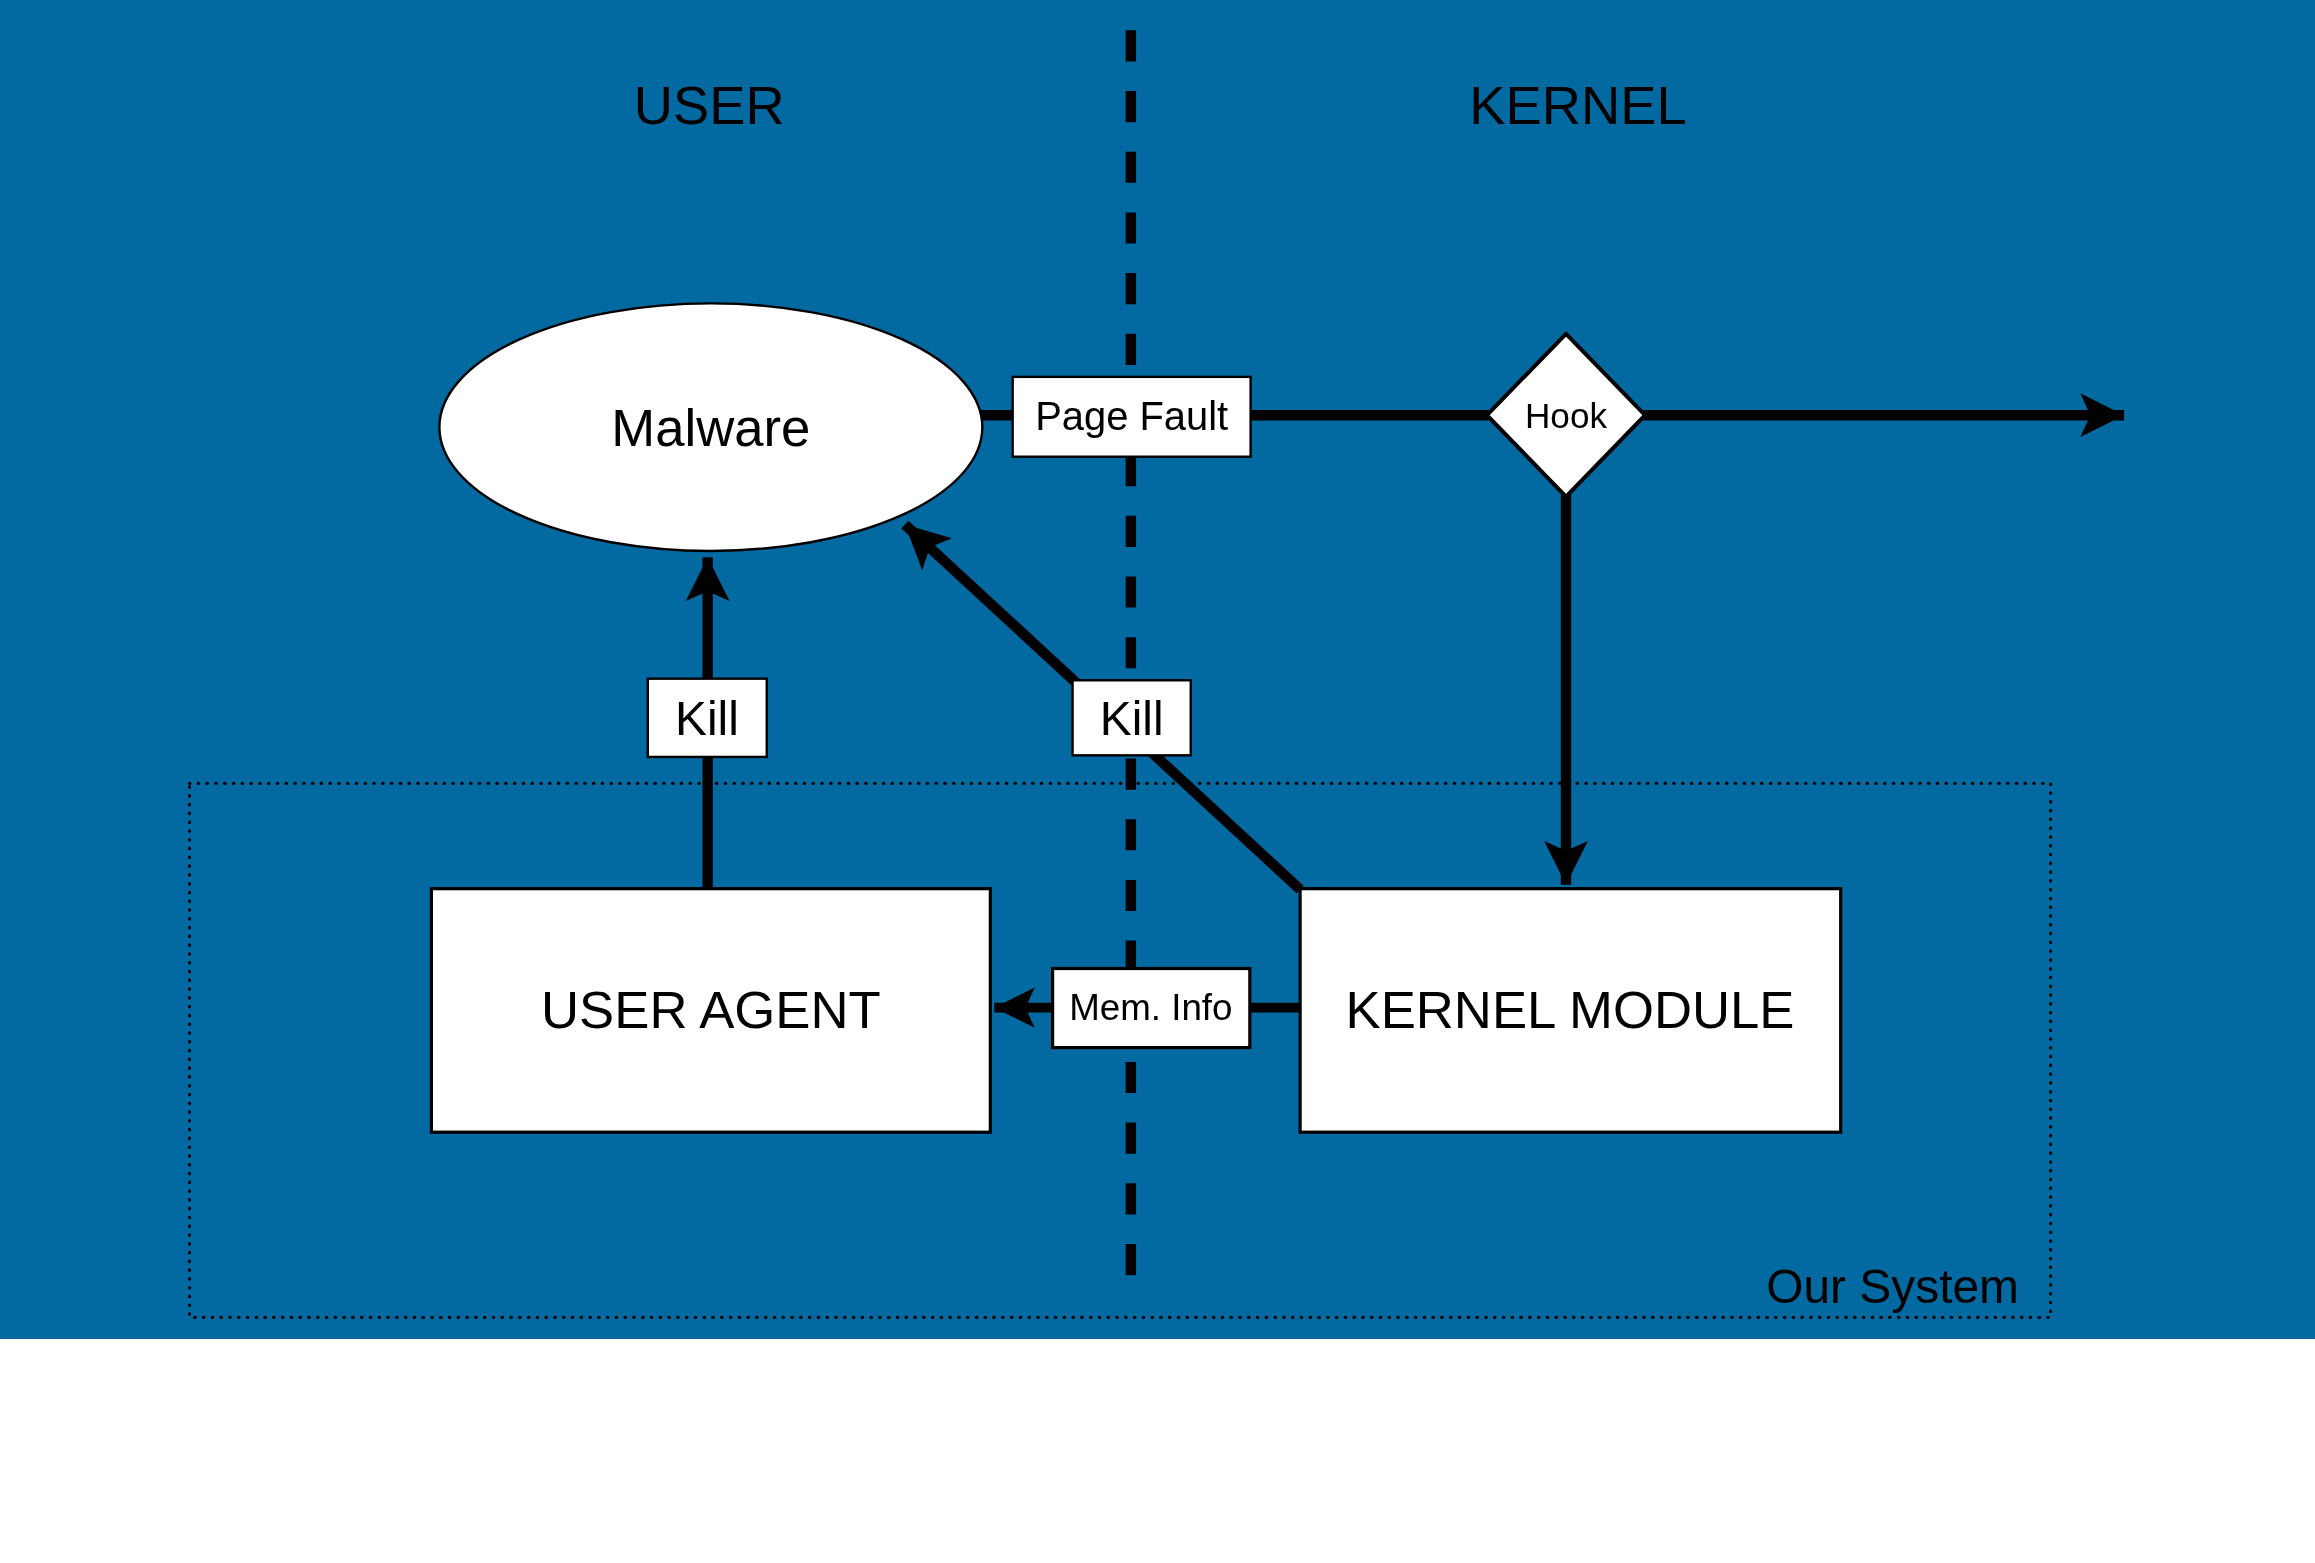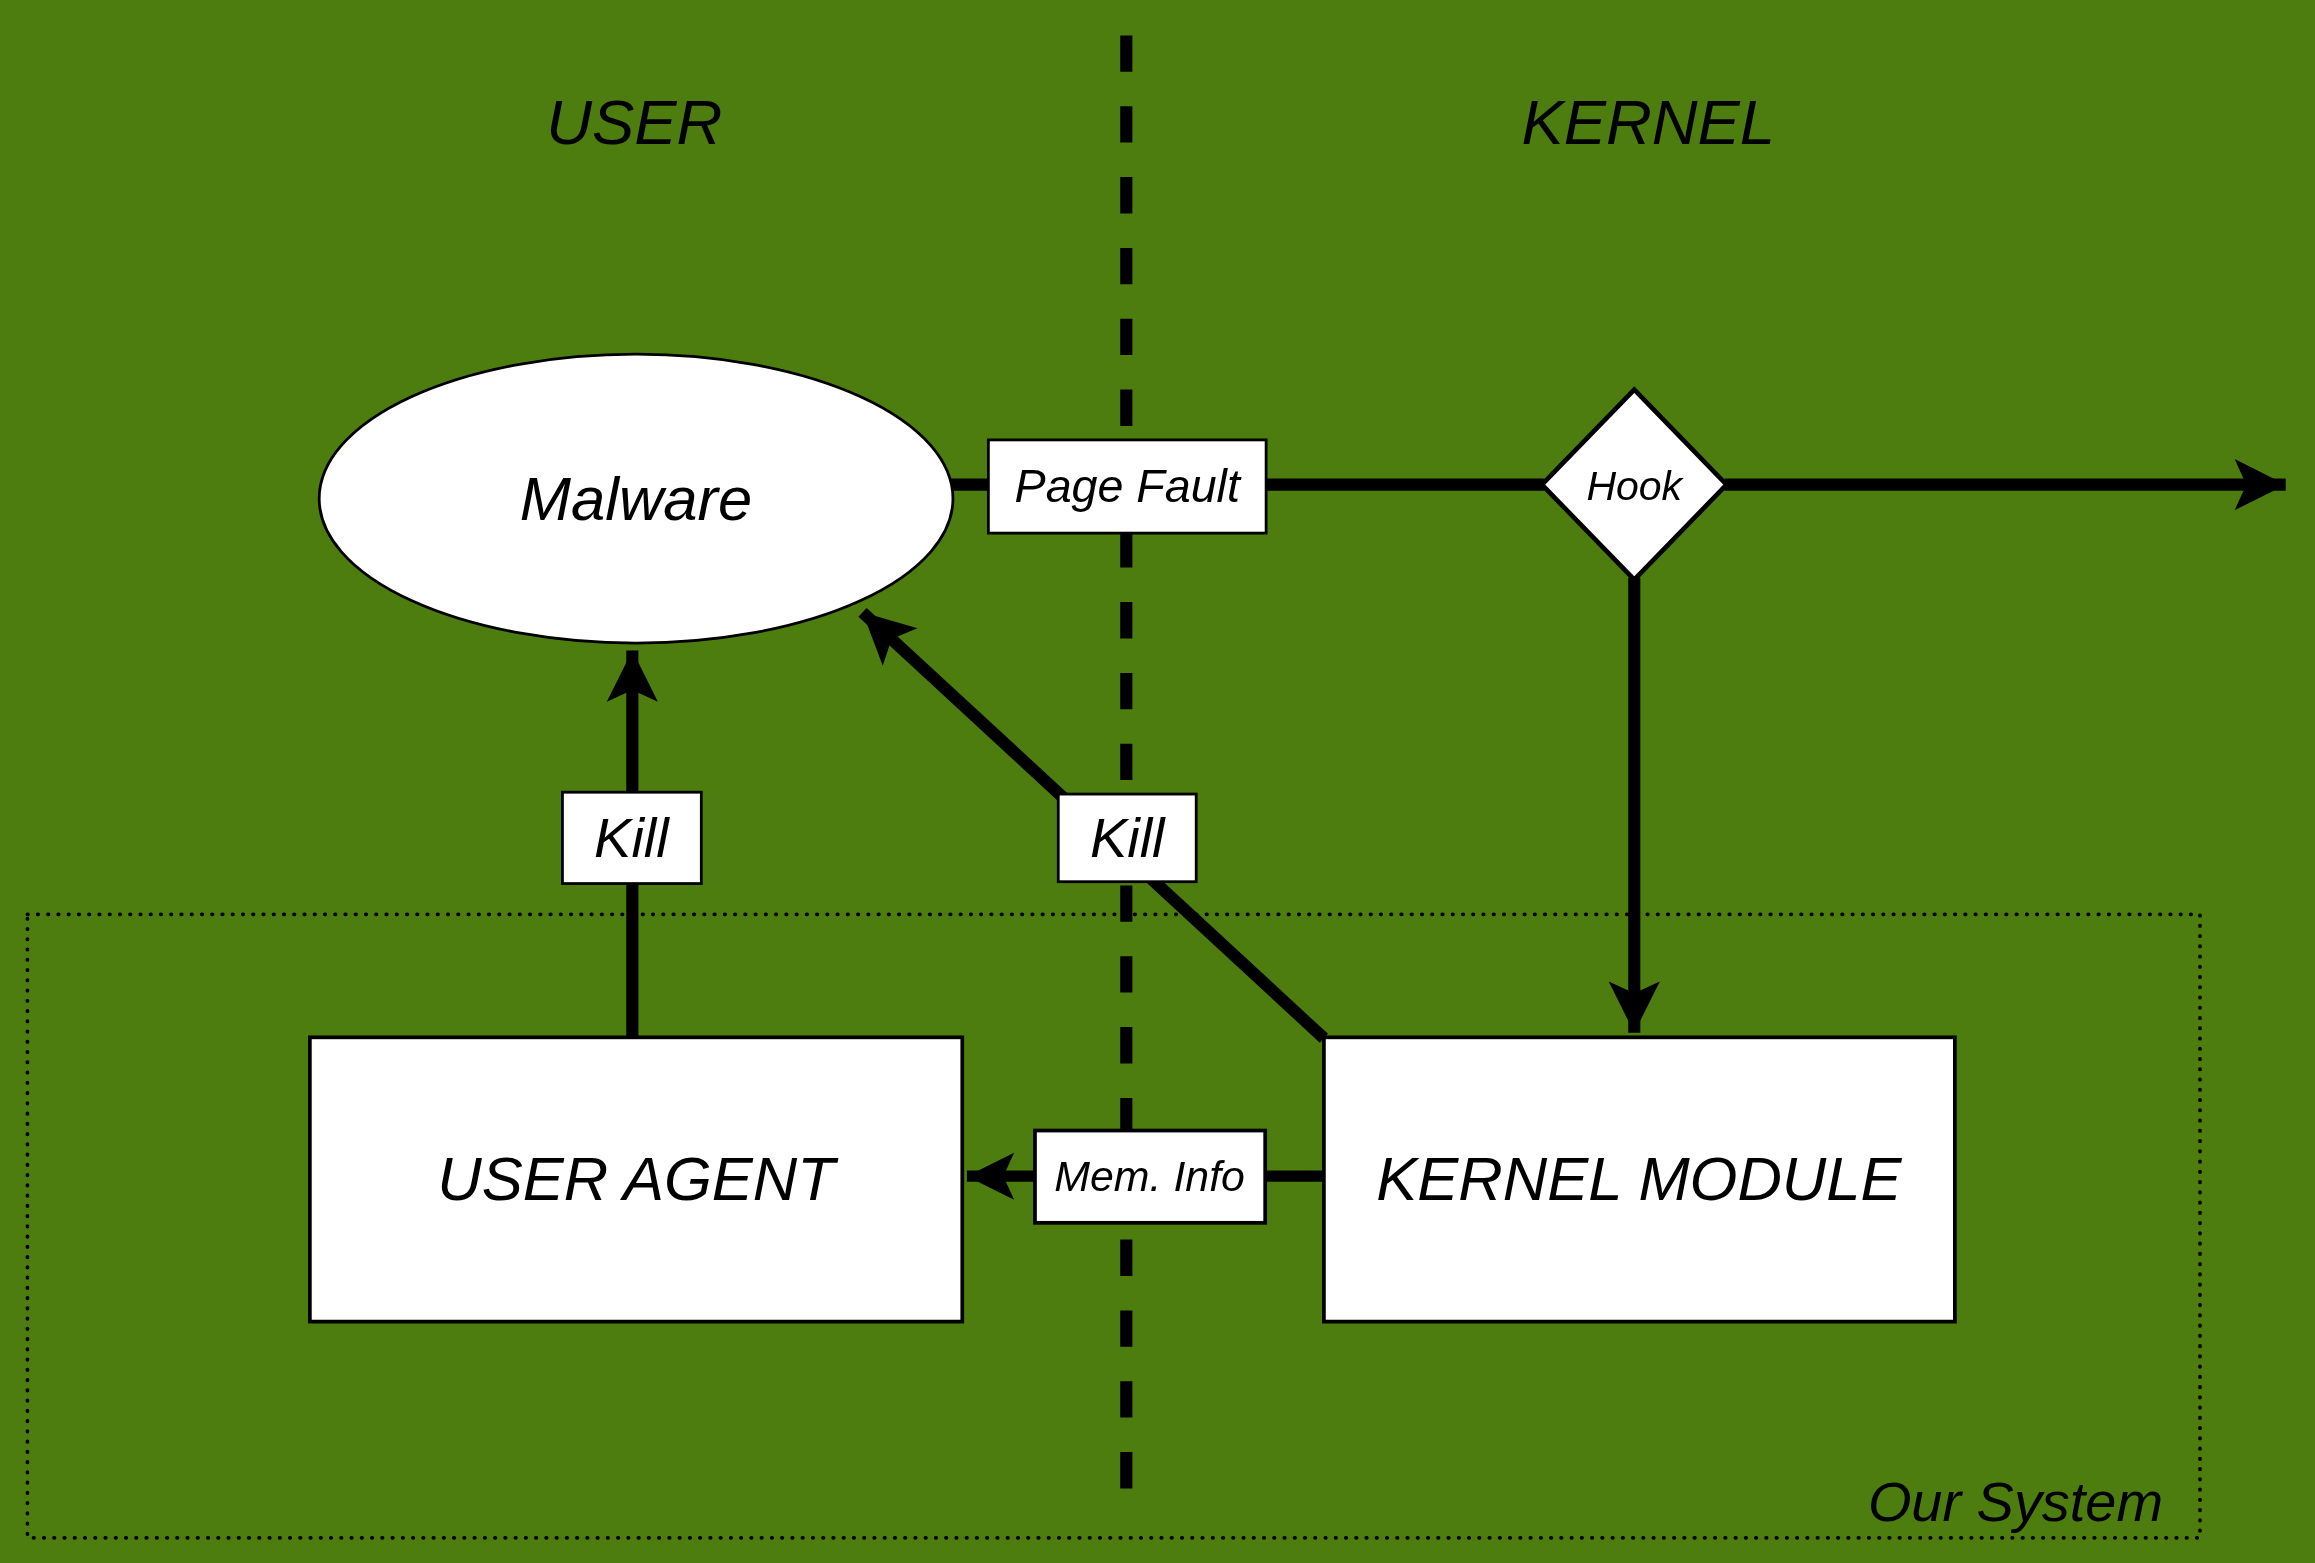--- a/index.html
+++ b/index.html
@@ -2,24 +2,23 @@
 <html style="font-size:15px"><head>
 <meta charset="utf-8">
 <style>
   html, body {
     margin: 0;
     padding: 0;
     background: #ffffff;
   }
   .diagram-wrap {
     width: 2316px;
-    height: 1563px;
-    background: #4d7c0f;
+    height: 1339px;
+    background: #0369a1;
     position: relative;
-    font-style: italic;
   }
   svg {
     display: block;
     width: 100%;
     height: 100%;
   }
   .lbl {
     font-family: "Liberation Sans", "DejaVu Sans", sans-serif;
     fill: #000000;
   }

